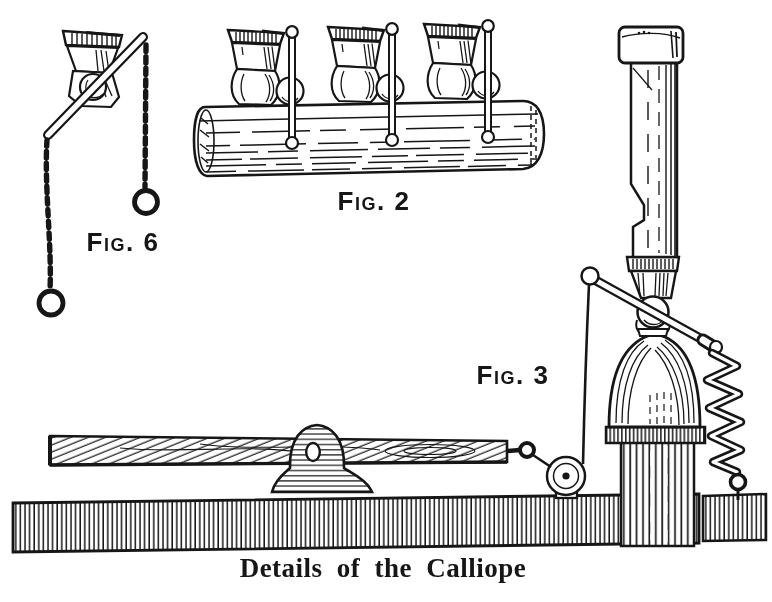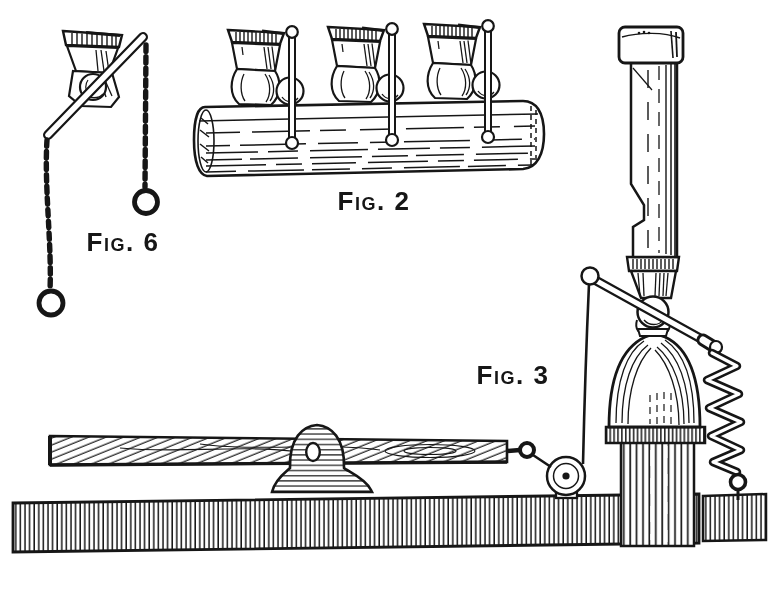--- a/index.html
+++ b/index.html
@@ -290,14 +290,15 @@
     <g>
       <path d="M589,284 C586,350 584,420 583,464" fill="none" stroke="#161616" stroke-width="2.6"></path>
       <line x1="533" y1="455" x2="551" y2="467" stroke="#161616" stroke-width="2.6"></line>
     </g>
   </g>
 </svg>
 
 <div class="fig-label fig-label-1">Fig. 6</div>
 <div class="fig-label fig-label-2">Fig. 2</div>
 <div class="fig-label fig-label-3">Fig. 3</div>
+<div class="caption">Details of the Calliope</div>
 
 </div>
 
 </body></html>

